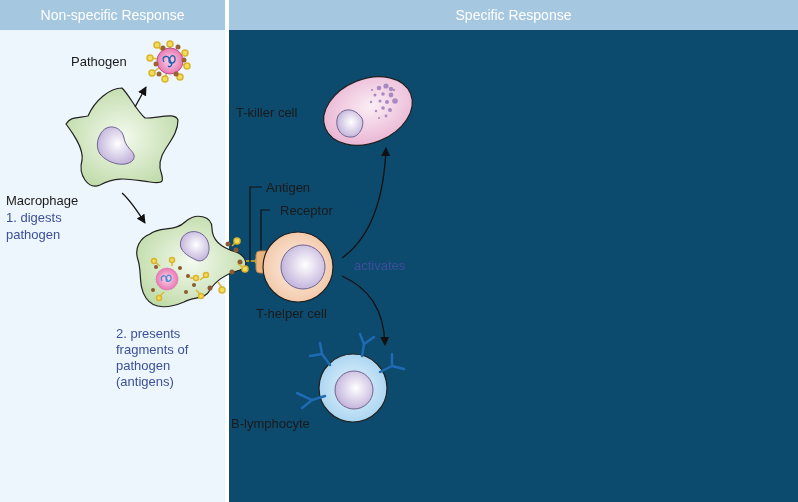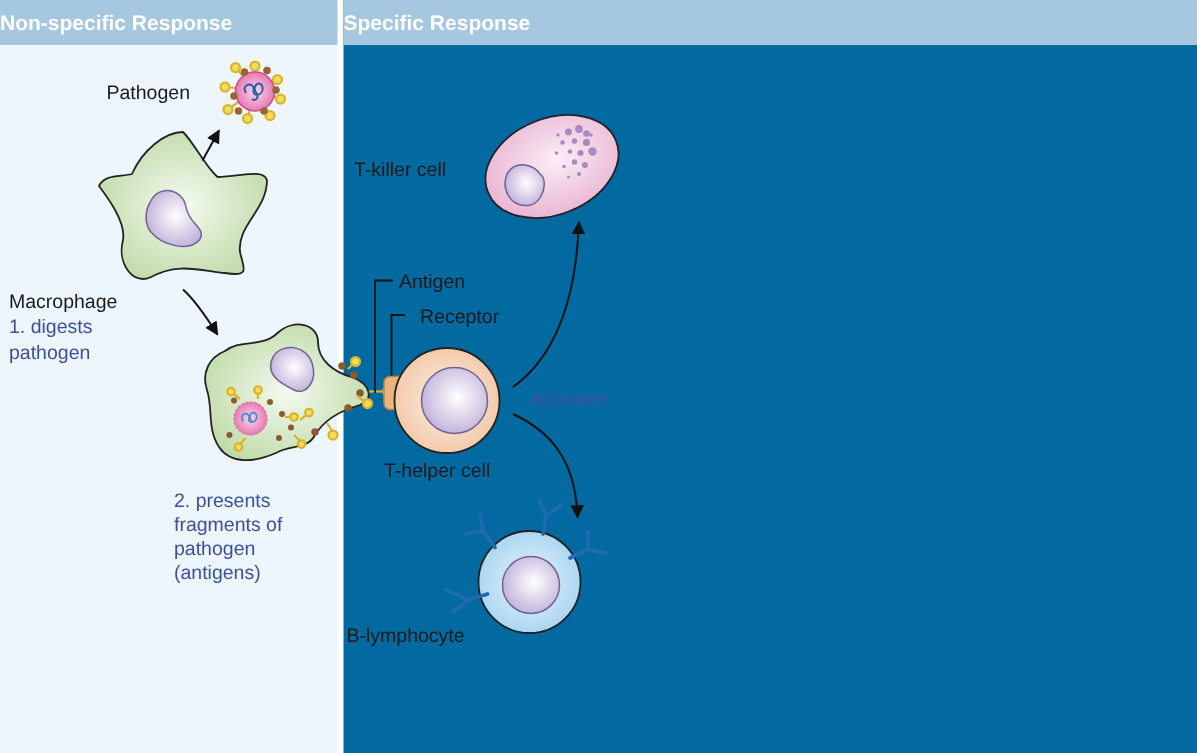--- a/index.html
+++ b/index.html
@@ -1,22 +1,22 @@
 <!DOCTYPE html>
 <html><head>
 <meta charset="utf-8">
 <style>
   html, body { margin:0; padding:0; }
   body { width:798px; height:502px; position:relative; overflow:hidden; background:#ffffff;
          font-family:"Liberation Sans", sans-serif; }
   .panel { position:absolute; top:0; bottom:0; }
   #left { left:0; width:225px; background:#eef6fd; }
-  #right { left:229px; right:0; background:#0369a1; }
+  #right { left:229px; right:0; background:#0c4a6e; }
   .hdr { position:absolute; top:0; left:0; right:0; height:30px; background:#a5c8e0;
-         color:#ffffff; font-weight:bold; font-size:14px; line-height:31px; }
+         color:#ffffff; font-weight:normal; font-size:14px; line-height:31px; text-align:center; }
   svg.diagram { position:absolute; left:0; top:0; }
   .lbl { font-family:"Liberation Sans", sans-serif; font-size:13px; fill:#1a1a1a; }
   .blue { fill:#3b4f9a; }
 </style>
 </head>
 <body>
 
 <div class="panel" id="left">
   <div class="hdr">Non-specific Response</div>
 </div>

